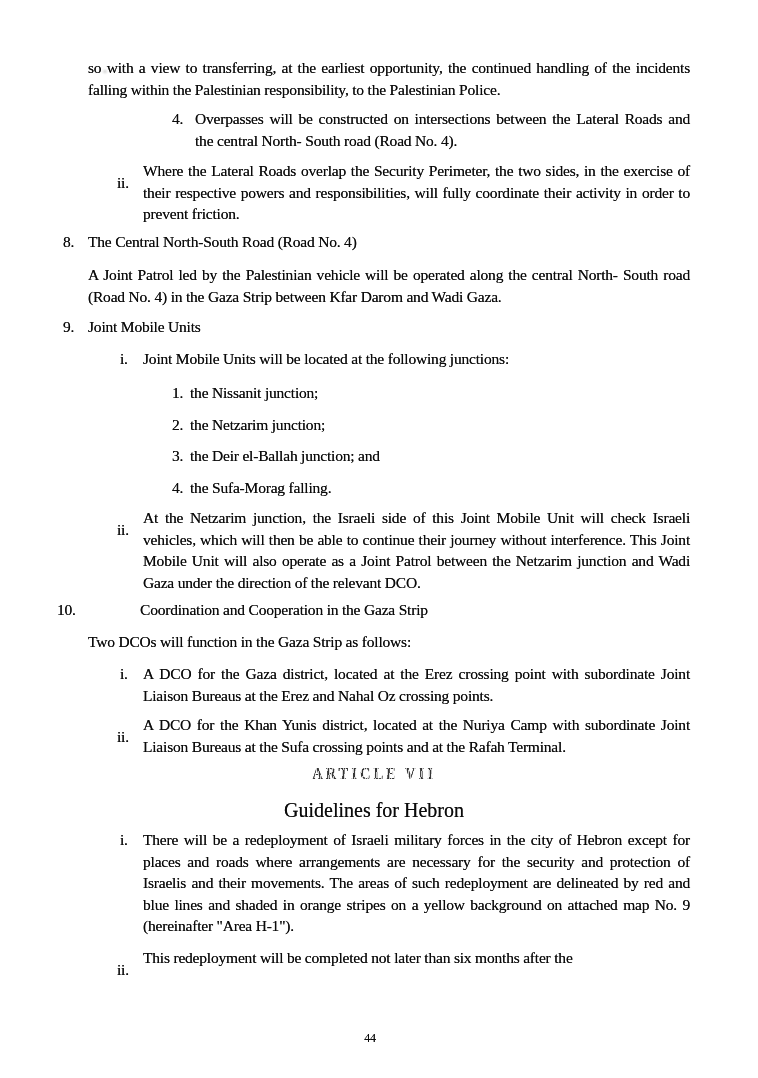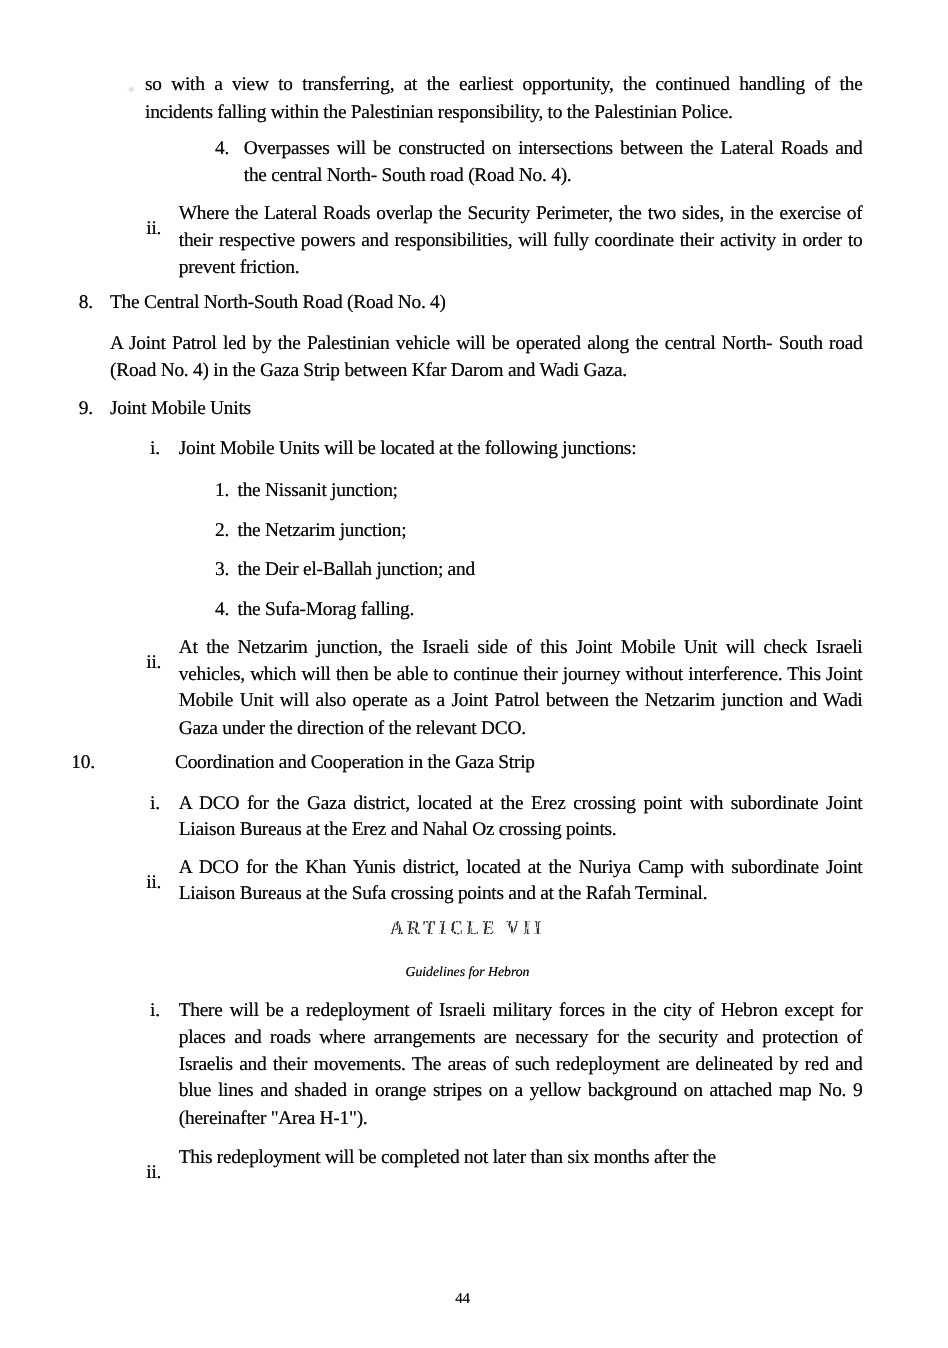--- a/index.html
+++ b/index.html
@@ -14,40 +14,40 @@
     font-size: 15.5px;
     line-height: 21.5px;
     letter-spacing: -0.2px;
     text-shadow: 0 0 0.5px rgba(0,0,0,0.75);
   }
   .doc { position: absolute; top: 57px; left: 0; right: 0; }
   .blk { position: relative; margin-right: 68px; }
   .j { text-align: justify; }
   .mk { position: absolute; top: 0; }
   
-  .ind-cont   { margin-left: 116px; }                 
+  .ind-cont   { margin-left: 88px; }                 
   .ind-para   { margin-left: 88px;  }                 
   .ind-top    { margin-left: 88px;  } .ind-top  .mk { left: -25px; }
   .ind-roman  { margin-left: 143px; } .ind-roman .mk { left: -26px; margin-top: 12px; }
   .ind-roman2 { margin-left: 143px; } .ind-roman2 .mk { left: -23px; }
   .ind-num    { margin-left: 190px; } .ind-num  .mk { left: -18px; }
   .ind-num2   { margin-left: 195px; } .ind-num2 .mk { left: -23px; }
   .ind-tab    { margin-left: 140px; } .ind-tab  .mk { left: -83px; }
   .center { text-align: center; margin-left: 70px; margin-right: 80px; }
   .article-head {
     font-weight: bold;
     font-size: 14.5px;
     letter-spacing: 3px;
     opacity: 0.82;
     filter: blur(0.5px);
     transform: scaleY(1.08);
     -webkit-mask-image: repeating-linear-gradient(100deg, #000 0 1.6px, rgba(0,0,0,0.25) 1.6px 2.6px);
             mask-image: repeating-linear-gradient(100deg, #000 0 1.6px, rgba(0,0,0,0.25) 1.6px 2.6px);
   }
-  .section-head { font-size: 11px; letter-spacing: 0; font-style: italic; }
+  .section-head { font-size: 20px; letter-spacing: 0; }
   .page-num { position: absolute; top: 1028px; left: 0; width: 740px; text-align: center; font-size: 12px; }
   .speck { position: absolute; left: 103px; top: 70px; width: 4px; height: 3px;
            background: rgba(120,120,120,0.35); border-radius: 50%; filter: blur(1px); }
   
   .m8{margin-top:8px}.m9{margin-top:9px}.m6{margin-top:6px}.m12{margin-top:12px}
   .m10{margin-top:10px}.m13{margin-top:13px}.m11{margin-top:11px}.m7{margin-top:7px}.m14{margin-top:14px}
 </style>
 </head>
 <body>
 
@@ -108,20 +108,21 @@
     <div class="blk ind-roman j m9">
       <span class="mk">ii.</span>
       <span>At the Netzarim junction, the Israeli side of this Joint Mobile Unit will check Israeli vehicles, which will then be able to continue their journey without interference.  This Joint Mobile Unit will also operate as a Joint Patrol between the Netzarim junction and Wadi Gaza under the direction of the relevant DCO.</span>
     </div>
 
     <div class="blk ind-tab m6">
       <span class="mk">10.</span>
       <span>Coordination and Cooperation in the Gaza Strip</span>
     </div>
 
+    <div class="blk ind-para m10"><span>Two DCOs will function in the Gaza Strip as follows:</span></div>
 
     <div class="blk ind-roman2 j m11">
       <span class="mk">i.</span>
       <span>A DCO for the Gaza district, located at the Erez crossing point with subordinate Joint Liaison Bureaus at the Erez and Nahal Oz crossing points.</span>
     </div>
 
     <div class="blk ind-roman j m8">
       <span class="mk">ii.</span>
       <span>A DCO for the Khan Yunis district, located at the Nuriya Camp with subordinate Joint Liaison Bureaus at the Sufa crossing points and at the Rafah Terminal.</span>
     </div>

